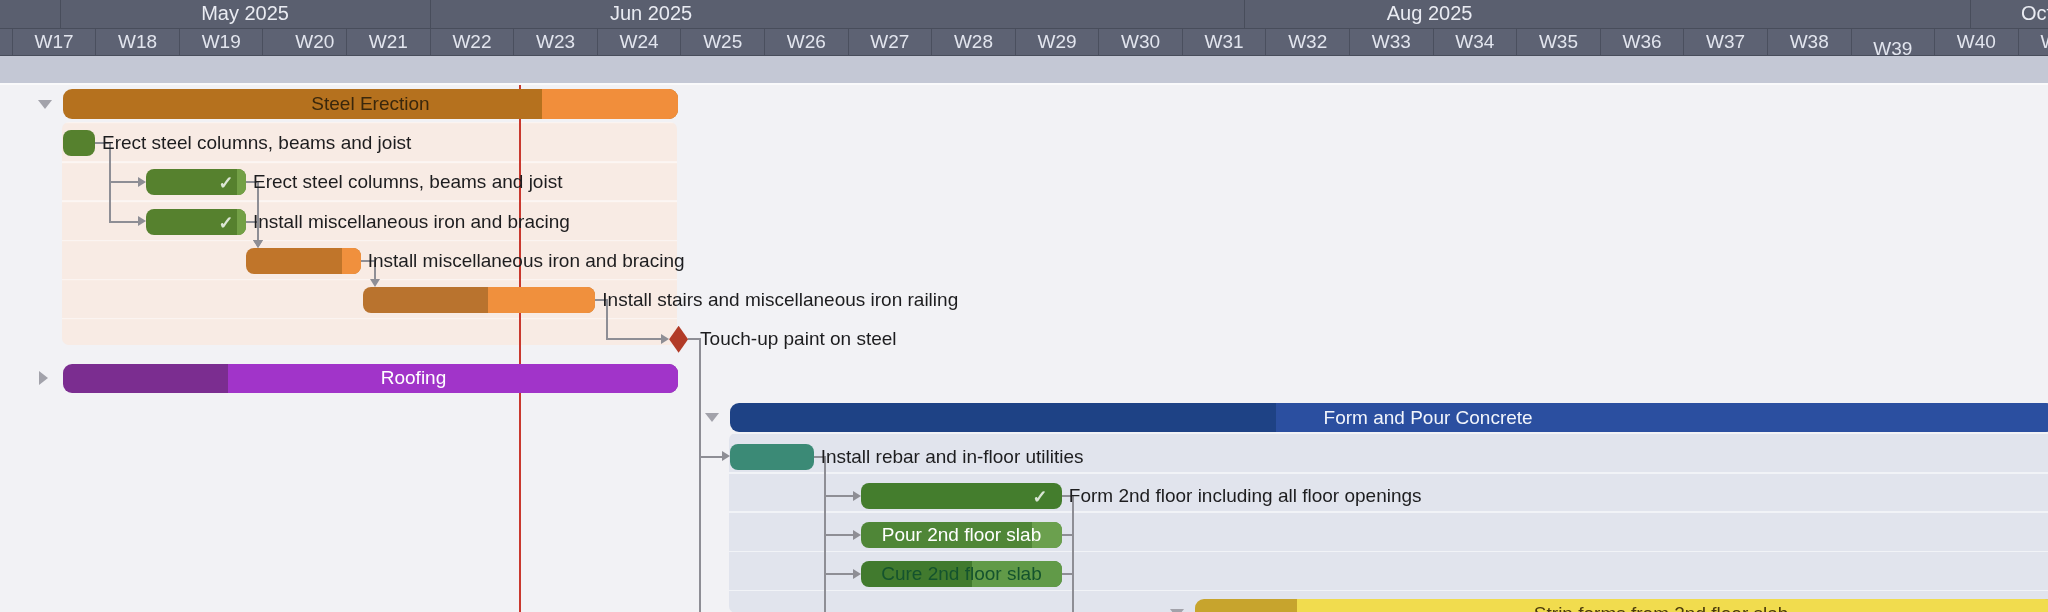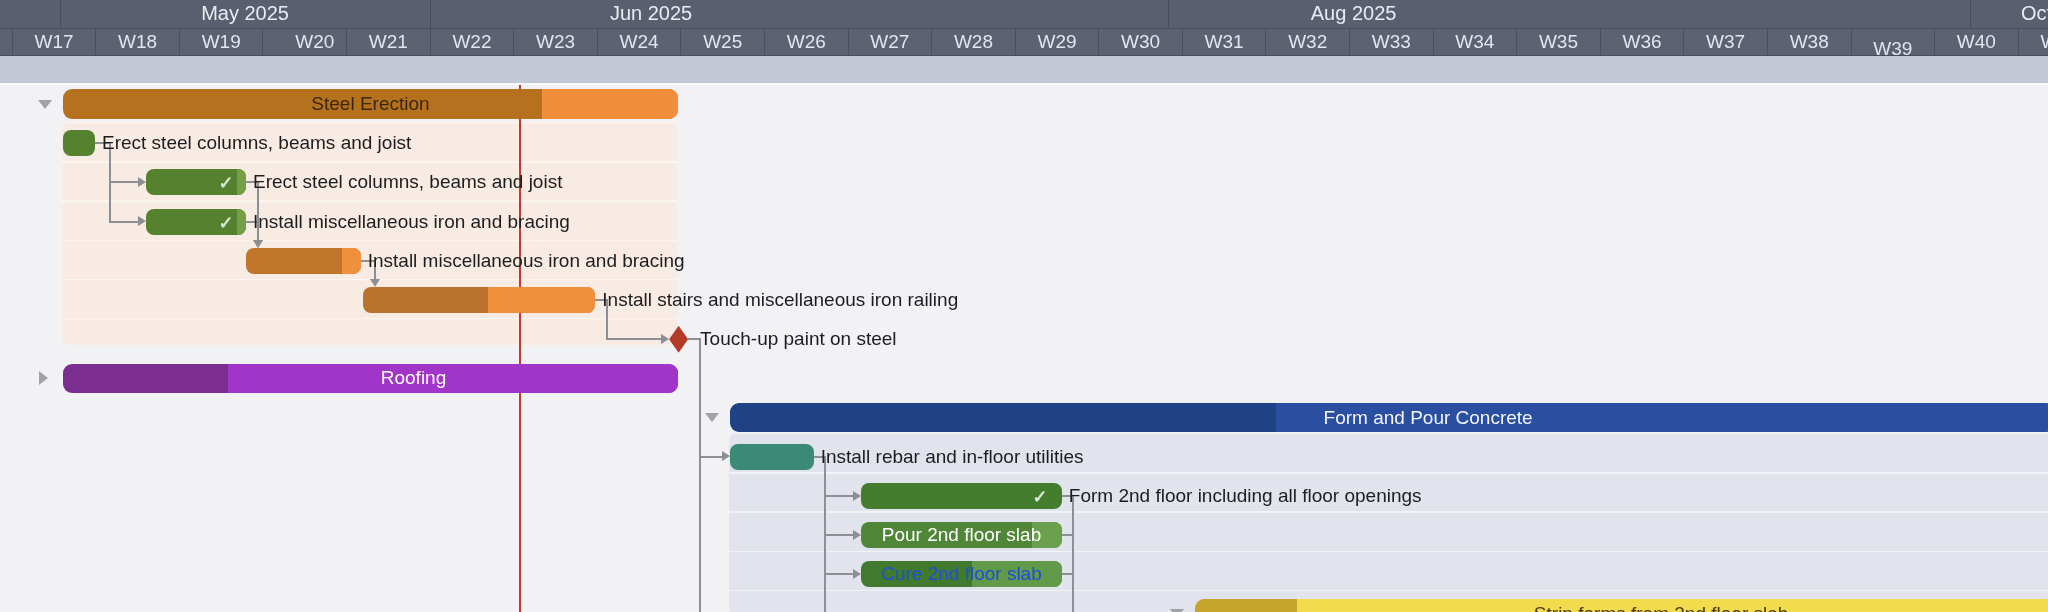--- a/index.html
+++ b/index.html
@@ -177,39 +177,39 @@
       <div class="bar" style="left: 861.14px; top: 483px; width: 200.701px; height: 26px; border-radius: 8px; background: rgb(68, 125, 45);"></div>
       <div class="check" style="left: 1040.14px; top: 497px;">✓</div>
       <div class="bar-label-right" style="left: 1068.84px; top: 483px; height: 26px;">Form 2nd floor including all floor openings</div>
       <div class="bar" style="left: 861.14px; top: 522.2px; width: 200.701px; height: 26px; border-radius: 8px; background: rgb(79, 134, 55);">
         <div class="abs" style="left: 170.695px; top: 0px; width: 30.0052px; height: 26px; background: rgb(107, 160, 78);"></div>
       </div>
       <div class="onbar-text" style="left: 631.49px; width: 660px; top: 522.2px; height: 26px; color: rgb(255, 255, 255);">Pour 2nd floor slab</div>
       <div class="bar" style="left: 861.14px; top: 561.4px; width: 200.701px; height: 26px; border-radius: 8px; background: rgb(65, 122, 46);">
         <div class="abs" style="left: 110.702px; top: 0px; width: 89.9989px; height: 26px; background: rgb(97, 154, 72);"></div>
       </div>
-      <div class="onbar-text" style="left: 631.49px; width: 660px; top: 561.4px; height: 26px; color: #1d4ed8; text-align: center;">Cure 2nd floor slab</div>
+      <div class="onbar-text" style="left: 631.49px; width: 660px; top: 561.4px; height: 26px; color: #14532d; text-align: center;">Cure 2nd floor slab</div>
       <div class="bar" style="left: 1195.05px; top: 598.85px; width: 858.885px; height: 29.5px; border-radius: 9px; background: rgb(199, 164, 45);">
         <div class="abs" style="left: 101.759px; top: 0px; width: 757.126px; height: 29.5px; background: rgb(241, 220, 78);"></div>
       </div>
       <div class="onbar-text" style="left: 1331.11px; width: 660px; top: 598.85px; height: 29.5px; color: rgb(74, 58, 12);">Strip forms from 2nd floor slab</div>
       <div class="tri" style="left: 1170.05px; top: 609.1px; border-left: 7px solid transparent; border-right: 7px solid transparent; border-top: 9.5px solid rgb(162, 162, 170);"></div>
     </div>
   <div id="layer-header" class="abs" style="left: 0px; top: 0px; width: 2048px; height: 83px;">
       <div class="abs" style="left: 0px; top: 0px; width: 2048px; height: 27.5px; background: rgb(90, 95, 111);">
         <div class="month-cell" style="left: -4.966px; width: 64.4736px;">
           <div></div>
         </div>
         <div class="month-cell" style="left: 59.5076px; width: 370.142px;">
           <div>May 2025</div>
         </div>
         <div class="month-cell" style="left: 429.65px; width: 441.779px;">
           <div>Jun 2025</div>
         </div>
-        <div class="month-cell" style="left: 1168px; width: 370.142px;">
+        <div class="month-cell" style="left: 1244px; width: 370.142px;">
           <div>Aug 2025</div>
         </div>
         <div class="month-cell" style="left: 1969.91px; width: 369.541px; justify-content: flex-start; padding-left: 50.0876px;">
           <div>Oct 2025</div>
         </div>
       </div>
       <div class="abs" style="left: 0px; top: 27.5px; width: 2048px; height: 28.5px; background: rgb(93, 98, 115); border-top: 1.2px solid rgb(72, 77, 91); border-bottom: 1.5px solid rgb(72, 77, 91); box-sizing: border-box;">
         <div class="week-cell" style="left: -71.83px; width: 83.58px; top: 0px; height: 26px;"></div>
         <div class="week-cell" style="left: 11.75px; width: 83.58px; top: 0px; height: 26px;">
           <div>W17</div>

